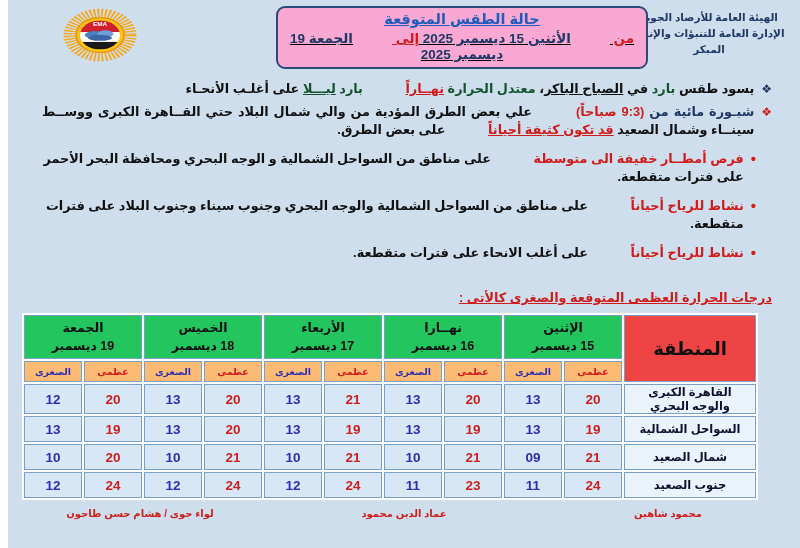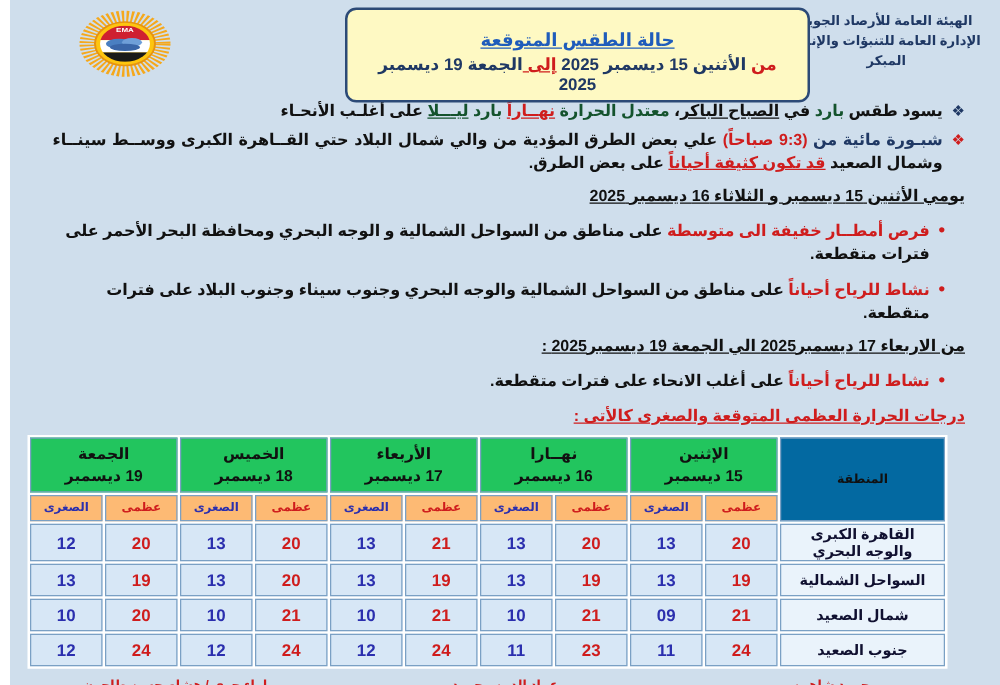--- a/index.html
+++ b/index.html
@@ -10,46 +10,46 @@
     overflow:hidden;position:relative;
   }
   .left-strip{position:absolute;left:0;top:0;width:8px;height:548px;background:#ffffff;}
   .doc{position:absolute;left:8px;top:0;width:792px;height:548px;direction:rtl;}
 
   
   .header{position:relative;height:70px;}
   .org{position:absolute;right:2px;top:10px;width:178px;text-align:center;
        color:#1f3864;font-weight:bold;font-size:10.5px;line-height:1.5;}
   .title-box{position:absolute;right:152px;top:6px;width:352px;
-       background:#fef9c3;border:2px solid #2c4a77;border-radius:9px;
-       text-align:center;padding:17px 8px 5px;}
+       background:#f9a8d4;border:2px solid #2c4a77;border-radius:9px;
+       text-align:center;padding:3px 8px 5px;text-decoration:underline;}
   .title-box .t1{color:#1f5cbb;font-weight:bold;font-size:14.5px;text-decoration:underline;}
   .title-box .t2{font-weight:bold;font-size:13.5px;margin-top:3px;color:#1f3864;}
   .logo-wrap{position:absolute;left:52px;top:6px;width:80px;height:58px;}
 
   
-  .k{color:#111111;} .r{color:#cf1d1d;} .b{color:#14532d;} .n{color:#1f3864;}
+  .k{color:#111111;} .r{color:#cf1d1d;margin-left:39px;} .b{color:#14532d;} .n{color:#1f3864;}
   .u{text-decoration:underline;}
   .body-text{padding:0 28px 0 34px;font-weight:bold;font-size:12.8px;color:#111;}
   .bullet{display:flex;gap:7px;line-height:1.45;margin-top:10px;}
   .bullet .marker{flex:0 0 auto;font-size:12px;line-height:1.5;}
   .marker.navy{color:#1f3864;} .marker.red{color:#cf1d1d;}
   .bullet.round{padding-right:16px;}
   .bullet.round .marker{font-size:15px;line-height:1.2;}
   .bullet .txt{flex:1 1 auto;text-align:right;}
   .bullet .txt.just{text-align:justify;}
   .h-line{font-weight:bold;font-size:12.8px;text-align:right;margin-top:8px;line-height:1.4;}
   .h-line .inner{text-decoration:underline;color:#111;}
   .h-red .inner{color:#cf1d1d;}
 
   
   .temp-table{border-collapse:separate;border-spacing:2px;background:#ffffff;
       margin:6px 42px 0 0;direction:rtl;}
   .temp-table th,.temp-table td{border:1px solid #7aa0c4;font-weight:bold;}
-  .temp-table .region-h{background:#0369a1;width:128px;font-size:10px;color:#111;}
+  .temp-table .region-h{background:#ef4444;width:128px;font-size:18px;color:#111;}
   .temp-table .day-h{background:#22c55e;width:110px;height:40px;font-size:12.5px;
       color:#111;line-height:1.45;text-align:center;}
   .temp-table .sub{background:#fdba74;height:17px;font-size:9.5px;width:54px;}
   .temp-table .sub.max{color:#cf1d1d;}
   .temp-table .sub.min{color:#2b2fae;}
   .temp-table .region{background:#eaf3fb;font-size:11.5px;color:#101030;height:22px;padding:0 4px;}
   .temp-table .val{background:#d7e7f6;text-align:center;font-size:13.5px;height:22px;}
   .temp-table .val.max{color:#cf1d1d;}
   .temp-table .val.min{color:#2b2fae;}
 
@@ -101,44 +101,38 @@
     <div class="bullet">
       <span class="marker navy">❖</span>
       <span class="txt"><span class="k">يسود طقس </span><span class="b">بارد</span><span class="k"> في </span><span class="k u">الصباح الباكر</span><span class="k">، </span><span class="b">معتدل الحرارة </span><span class="r u">نهــاراً</span><span class="k"> </span><span class="b">بارد </span><span class="b u">ليـــلا</span><span class="k"> على أغلـب الأنحـاء</span></span>
     </div>
 
     <div class="bullet" style="margin-top:4px">
       <span class="marker red">❖</span>
       <span class="txt just"><span class="n">شبـورة مائية من </span><span class="r">(9:3 صباحاً)</span><span class="k"> علي بعض الطرق المؤدية من والي شمال البلاد حتي القــاهرة الكبرى ووســط سينــاء وشمال الصعيد </span><span class="r u">قد تكون كثيفة أحياناً</span><span class="k"> على بعض الطرق.</span></span>
     </div>
 
-    <div class="h-line">
-      <span class="inner">يومي الأثنين 15 ديسمبر  و الثلاثاء 16 ديسمبر 2025</span>
-    </div>
 
     <div class="bullet round">
       <span class="marker red">•</span>
       <span class="txt"><span class="r">فرص أمطــار خفيفة الى  متوسطة </span><span class="k">على مناطق من السواحل الشمالية و الوجه البحري ومحافظة البحر الأحمر على فترات متقطعة.</span></span>
     </div>
 
     <div class="bullet round">
       <span class="marker red">•</span>
       <span class="txt"><span class="r">نشاط للرياح أحياناً </span><span class="k">على مناطق من السواحل الشمالية والوجه البحري وجنوب سيناء وجنوب البلاد على فترات متقطعة.</span></span>
     </div>
 
-    <div class="h-line">
-      <span class="inner">من الاربعاء 17 ديسمبر2025 الي الجمعة 19 ديسمبر2025 :</span>
-    </div>
 
     <div class="bullet round">
       <span class="marker red">•</span>
       <span class="txt"><span class="r">نشاط للرياح أحياناً </span><span class="k">على  أغلب الانحاء على فترات متقطعة.</span></span>
     </div>
 
-    <div class="h-line h-red" style="margin-top:10px">
+    <div class="h-line h-red" style="margin-top:27px">
       <span class="inner">درجات الحرارة العظمى المتوقعة والصغرى كالأتى :</span>
     </div>
   </div>
 
   <table class="temp-table" dir="rtl">
     <thead>
       <tr id="days-row">
         <th class="region-h" rowspan="2">المنطقة</th>
       <th colspan="2" class="day-h">
             <div>الإثنين</div>

